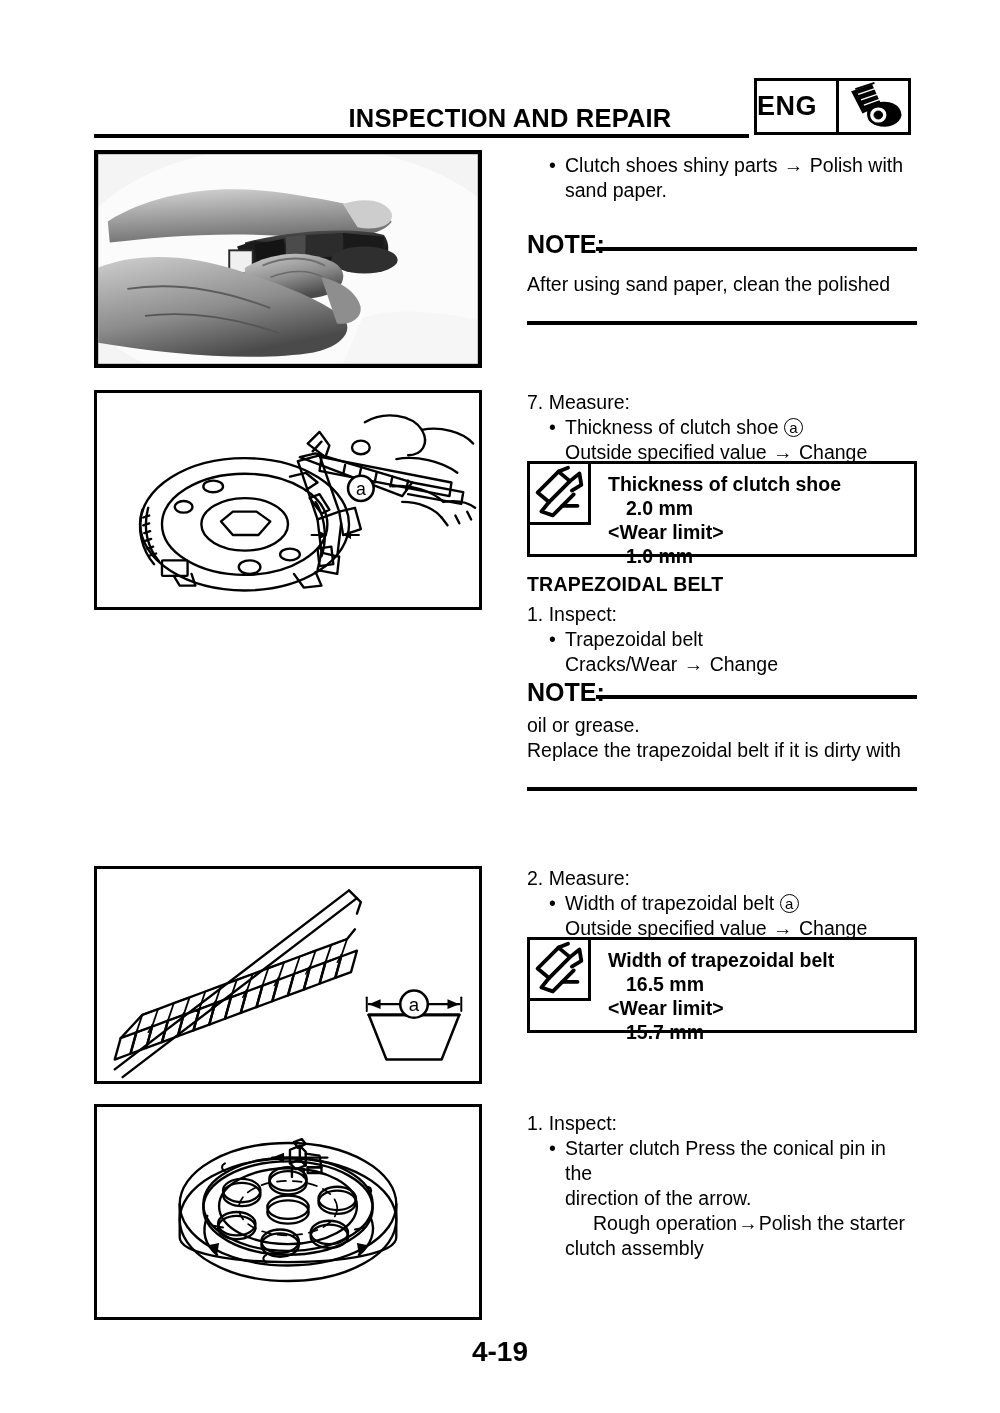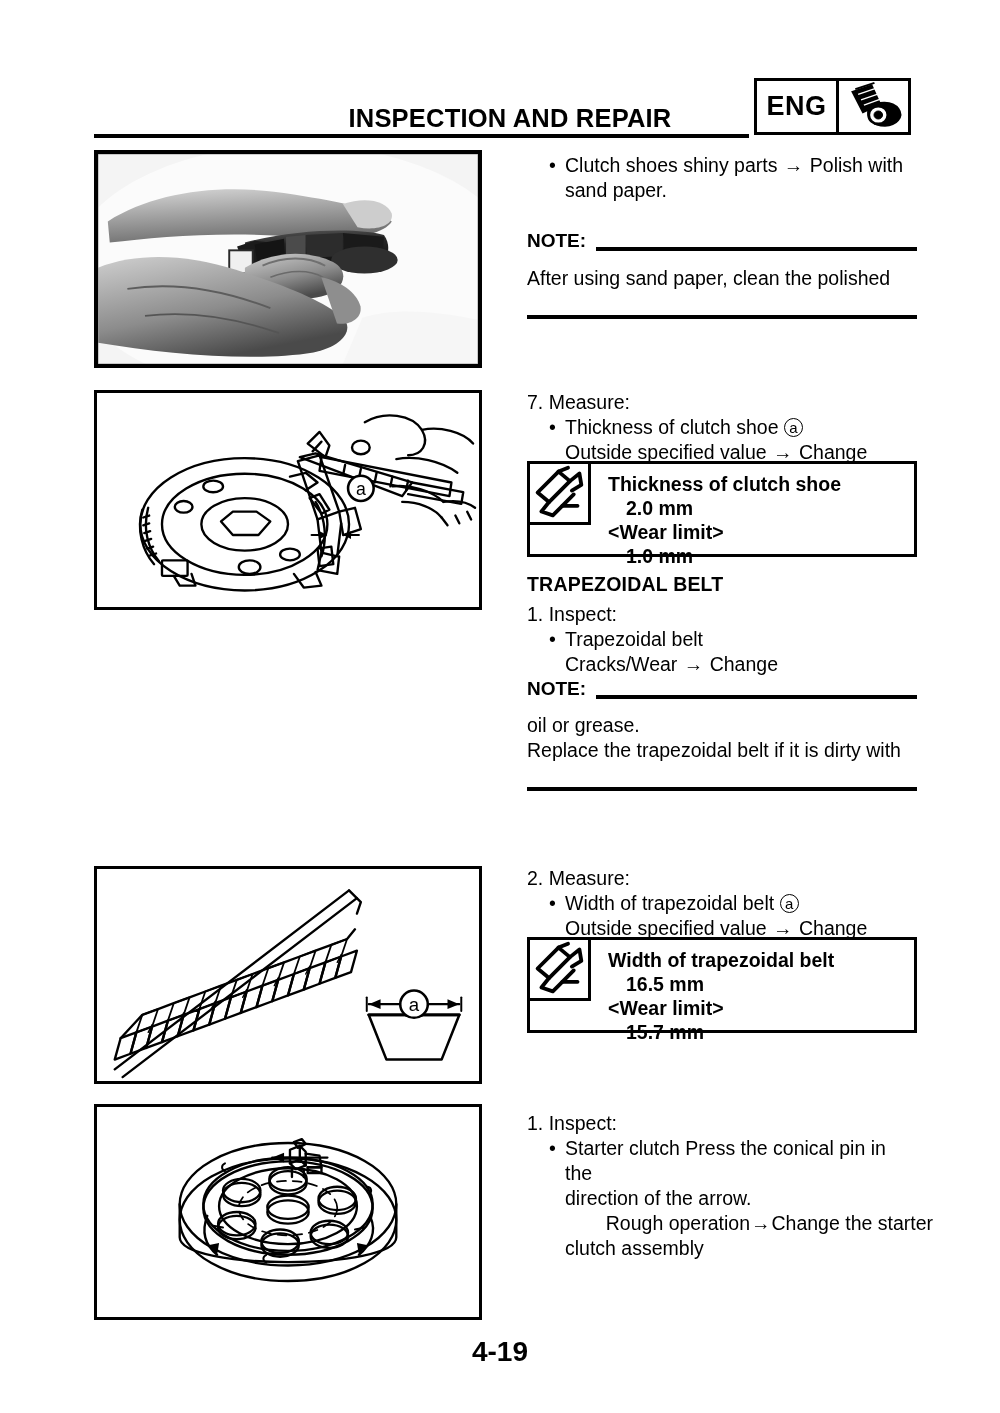--- a/index.html
+++ b/index.html
@@ -44,21 +44,20 @@
   .eng-box {
     position: absolute;
     left: 754px;
     top: 78px;
     width: 85px;
     height: 57px;
     border: 3px solid #000;
     box-sizing: border-box;
     display: flex;
     align-items: center;
-    justify-content: center;
   }
   .eng-label {
     font-size: 27px;
     font-weight: bold;
     letter-spacing: 0.5px;
   }
   .eng-icon-box {
     position: absolute;
     left: 839px;
     top: 78px;
@@ -121,21 +120,21 @@
     vertical-align: 1px;
     box-sizing: border-box;
   }
 
   
   .note-head {
     position: relative;
     height: 26px;
   }
   .note-head .note-word {
-    font-size: 19px;
+    font-size: 25px;
     font-weight: bold;
     position: absolute;
     left: 0;
     top: 0;
   }
   .note-head .note-rule {
     position: absolute;
     left: 69px;
     top: 17px;
     right: 0;
@@ -463,21 +462,21 @@
       <span class="btext"><span>Clutch shoes shiny parts</span> <span class="arrow">→</span> <span>Polish with</span></span>
       <span class="btext">sand paper.</span>
     </div>
   </div>
 
   <div class="txtcol" style="top:230px;">
     <div class="note-head">
       <span class="note-word">NOTE:</span>
       <span class="note-rule"></span>
     </div>
-    <div class="note-body" style="margin-top:10px;">
+    <div class="note-body" style="margin-top:16px;">
       <div>After using sand paper, clean the polished</div>
     </div>
     <div class="note-end-rule" style="margin-top:24px;"></div>
   </div>
 
   <div class="txtcol" style="top:390px;">
     <div class="step-num">7. Measure:</div>
     <div class="bullet-block">
       <span class="bullet">•</span>
       <span class="btext"><span>Thickness of clutch shoe</span> <span class="circled-a">a</span></span>
@@ -555,24 +554,24 @@
       <span class="val">15.7 mm</span>
     </div>
   </div>
 
   <div class="txtcol" style="top:1106px;">
     <div class="step-num" style="margin-top:5px;">1. Inspect:</div>
     <div class="bullet-block">
       <span class="bullet">•</span>
       <span class="btext">Starter clutch Press the conical pin in the</span>
       <span class="btext">direction of the arrow.</span>
-      <span class="btext" style="display:flex; justify-content:flex-end; width:368px;">
+      <span class="btext" style="display:flex; justify-content:center; width:368px;">
         <span>Rough operation</span>
         <span class="arrow">→</span>
-        <span>Change the starter</span>
+        <span>Polish the starter</span>
       </span>
       <span class="btext">clutch assembly</span>
     </div>
   </div>
 
   <div class="footer">4-19</div>
 
 </div>
 
 </body></html>

